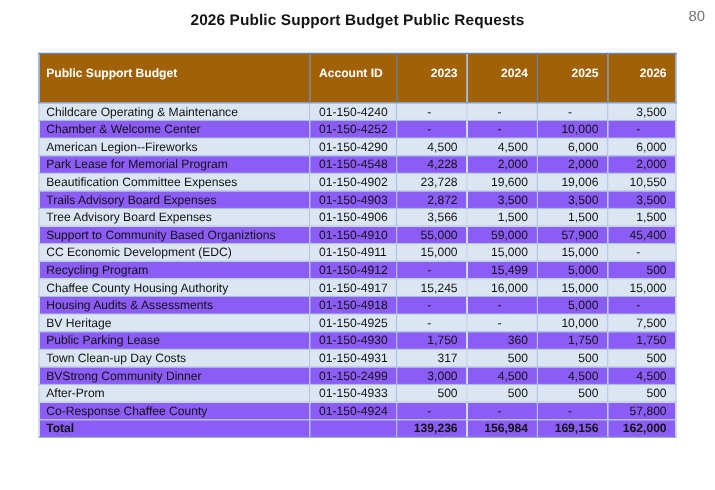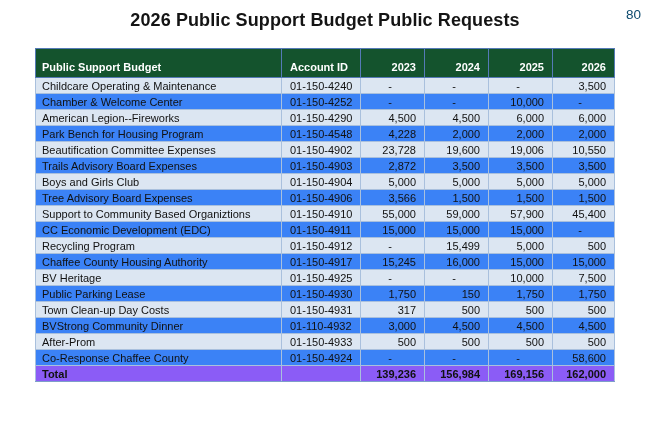--- a/index.html
+++ b/index.html
@@ -14,63 +14,63 @@
     height: 445px;
     background: #ffffff;
     overflow: hidden;
   }
   .page-title {
     position: absolute;
     top: 10px;
     left: 0;
     width: 100%;
     text-align: center;
-    font-size: 18px;
+    font-size: 14px;
     font-weight: 700;
     color: #141414;
     letter-spacing: 0.1px;
   }
   .page-number {
     position: absolute;
     top: 7px;
     right: 9px;
     font-size: 13.5px;
-    color: #0c4a6e;
+    color: #737373;
   }
   table.budget {
     position: absolute;
     left: 35px;
     top: 48px;
     width: 579px;
     border-collapse: collapse;
     table-layout: fixed;
     font-size: 11px;
     color: #111111;
     border: 1px solid #7e9ec9;
   }
   table.budget th {
-    background: #14532d;
+    background: #a16207;
     color: #ffffff;
     font-weight: 700;
     height: 24px;
     vertical-align: bottom;
-    padding: 0 0 4px 0;
+    padding: 0 0 20px 0;
     border: 1px solid #557ab6;
     white-space: nowrap;
     overflow: hidden;
   }
   table.budget td {
     height: 15px;
     padding: 0;
     border: 1px solid #a9c0dd;
     white-space: nowrap;
     overflow: hidden;
     vertical-align: middle;
   }
-  tbody tr { background: #3b82f6; }
+  tbody tr { background: #8b5cf6; }
   tbody tr:nth-child(odd) { background: #dce6f2; }
   .col-name  { text-align: left;  padding-left: 6px !important; }
   th.col-name { padding-left: 6px; }
   .col-acct  { text-align: left;  padding-left: 8px !important; margin-top: 21px; }
   th.col-acct { padding-left: 8px; text-align: left; }
   .col-num   { text-align: right; padding-right: 8px !important; }
   th.col-num { padding-right: 8px; text-align: right; }
   td.dash    { padding-right: 32px !important; }
   tfoot tr {
     background: #8b5cf6;
@@ -128,21 +128,21 @@
         </tr>
         <tr>
           <td class="col-name">American Legion--Fireworks</td>
           <td class="col-acct">01-150-4290</td>
           <td class="col-num">4,500</td>
           <td class="col-num">4,500</td>
           <td class="col-num">6,000</td>
           <td class="col-num">6,000</td>
         </tr>
         <tr>
-          <td class="col-name">Park Bench for Housing Program</td>
+          <td class="col-name">Park Lease for Memorial Program</td>
           <td class="col-acct">01-150-4548</td>
           <td class="col-num">4,228</td>
           <td class="col-num">2,000</td>
           <td class="col-num">2,000</td>
           <td class="col-num">2,000</td>
         </tr>
         <tr>
           <td class="col-name">Beautification Committee Expenses</td>
           <td class="col-acct">01-150-4902</td>
           <td class="col-num">23,728</td>
@@ -152,28 +152,20 @@
         </tr>
         <tr>
           <td class="col-name">Trails Advisory Board Expenses</td>
           <td class="col-acct">01-150-4903</td>
           <td class="col-num">2,872</td>
           <td class="col-num">3,500</td>
           <td class="col-num">3,500</td>
           <td class="col-num">3,500</td>
         </tr>
         <tr>
-          <td class="col-name">Boys and Girls Club</td>
-          <td class="col-acct">01-150-4904</td>
-          <td class="col-num">5,000</td>
-          <td class="col-num">5,000</td>
-          <td class="col-num">5,000</td>
-          <td class="col-num">5,000</td>
-        </tr>
-        <tr>
           <td class="col-name">Tree Advisory Board Expenses</td>
           <td class="col-acct">01-150-4906</td>
           <td class="col-num">3,566</td>
           <td class="col-num">1,500</td>
           <td class="col-num">1,500</td>
           <td class="col-num">1,500</td>
         </tr>
         <tr>
           <td class="col-name">Support to Community Based Organiztions</td>
           <td class="col-acct">01-150-4910</td>
@@ -200,66 +192,74 @@
         </tr>
         <tr>
           <td class="col-name">Chaffee County Housing Authority</td>
           <td class="col-acct">01-150-4917</td>
           <td class="col-num">15,245</td>
           <td class="col-num">16,000</td>
           <td class="col-num">15,000</td>
           <td class="col-num">15,000</td>
         </tr>
         <tr>
+          <td class="col-name">Housing Audits &amp; Assessments</td>
+          <td class="col-acct">01-150-4918</td>
+          <td class="col-num dash">-</td>
+          <td class="col-num dash">-</td>
+          <td class="col-num">5,000</td>
+          <td class="col-num dash">-</td>
+        </tr>
+        <tr>
           <td class="col-name">BV Heritage</td>
           <td class="col-acct">01-150-4925</td>
           <td class="col-num dash">-</td>
           <td class="col-num dash">-</td>
           <td class="col-num">10,000</td>
           <td class="col-num">7,500</td>
         </tr>
         <tr>
           <td class="col-name">Public Parking Lease</td>
           <td class="col-acct">01-150-4930</td>
           <td class="col-num">1,750</td>
-          <td class="col-num">150</td>
+          <td class="col-num">360</td>
           <td class="col-num">1,750</td>
           <td class="col-num">1,750</td>
         </tr>
         <tr>
           <td class="col-name">Town Clean-up Day Costs</td>
           <td class="col-acct">01-150-4931</td>
           <td class="col-num">317</td>
           <td class="col-num">500</td>
           <td class="col-num">500</td>
           <td class="col-num">500</td>
         </tr>
         <tr>
           <td class="col-name">BVStrong Community Dinner</td>
-          <td class="col-acct">01-110-4932</td>
+          <td class="col-acct">01-150-2499</td>
           <td class="col-num">3,000</td>
           <td class="col-num">4,500</td>
           <td class="col-num">4,500</td>
           <td class="col-num">4,500</td>
         </tr>
         <tr>
           <td class="col-name">After-Prom</td>
           <td class="col-acct">01-150-4933</td>
           <td class="col-num">500</td>
           <td class="col-num">500</td>
           <td class="col-num">500</td>
           <td class="col-num">500</td>
         </tr>
         <tr>
           <td class="col-name">Co-Response Chaffee County</td>
           <td class="col-acct">01-150-4924</td>
           <td class="col-num dash">-</td>
           <td class="col-num dash">-</td>
           <td class="col-num dash">-</td>
-          <td class="col-num">58,600</td>
+          <td class="col-num">57,800</td>
         </tr>
       </tbody>
     <tfoot>
       <tr id="total-row">
           <td class="col-name">Total</td>
           <td class="col-acct"></td>
           <td class="col-num">139,236</td>
           <td class="col-num">156,984</td>
           <td class="col-num">169,156</td>
           <td class="col-num">162,000</td>

